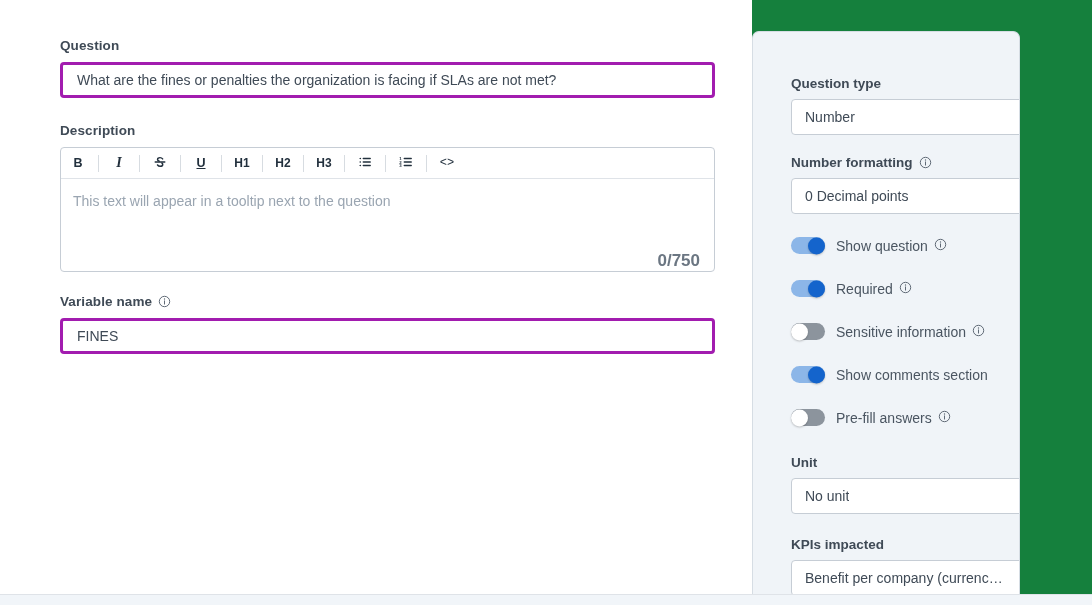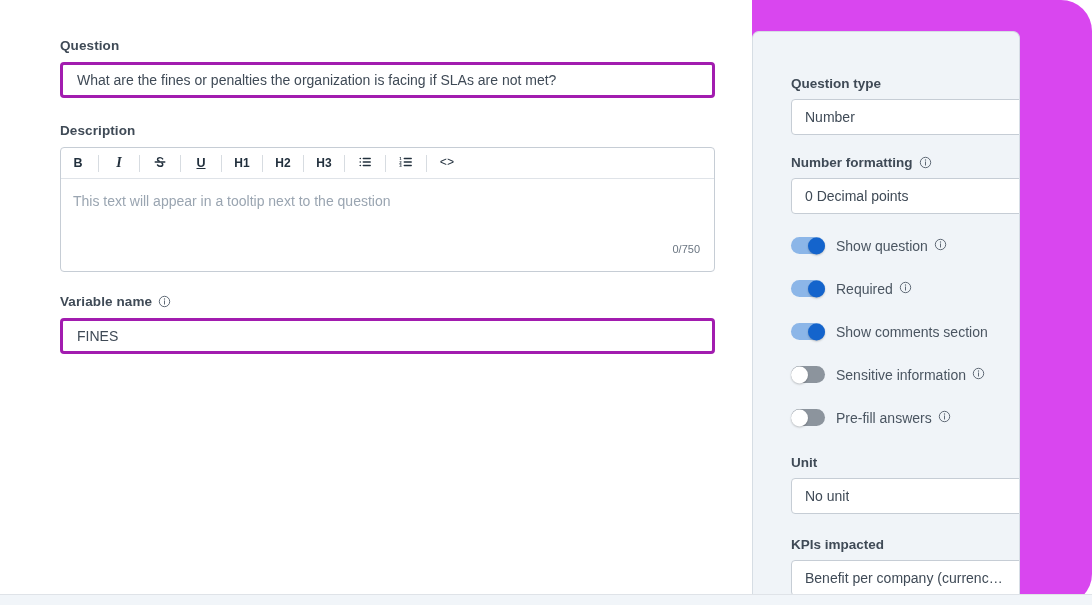--- a/index.html
+++ b/index.html
@@ -16,22 +16,21 @@
     color: #3f4a56;
     font-size: 14px;
     position: relative;
   }
 
   
   #app {
     position: absolute;
     inset: 0;
     display: flex;
-    background: #d946ef;
-    border-radius: 31px;
+    background: #15803d;
   }
 
   
   #bottom-rule {
     position: absolute;
     left: 0;
     right: 0;
     top: 594px;
     height: 1px;
     background: #dfe3e8;
@@ -142,23 +141,24 @@
     padding: 13px 14px 0 12px;
   }
   .editor-placeholder {
     color: #9aa5b1;
     font-size: 14px;
     line-height: 18px;
   }
   .char-counter {
     position: absolute;
     right: 14px;
-    bottom: 16px;
-    font-size: 11px;
+    bottom: 0;
+    font-size: 17px;
     color: #6b7682;
+    font-weight: bold;
   }
 
   
   .info-icon {
     display: inline-flex;
     width: 13px;
     height: 13px;
     flex: 0 0 13px;
     position: relative;
     top: 0px;
@@ -438,45 +438,45 @@
             <svg viewBox="0 0 16 16" fill="none" stroke="#5b6672" stroke-width="1.2">
               <circle cx="8" cy="8" r="6.4"></circle>
               <line x1="8" y1="7.2" x2="8" y2="11.2" stroke-linecap="round"></line>
               <circle cx="8" cy="5" r=".85" fill="#5b6672" stroke="none"></circle>
             </svg>
           </span>
         </div>
       </div>
 
       <div class="toggle-row">
-        <div class="switch on">
-          <div class="knob"></div>
-        </div>
-        <div class="toggle-text-wrap">
-          <span class="toggle-label">Show comments section</span>
-        </div>
-      </div>
-
-      <div class="toggle-row">
         <div class="switch off">
           <div class="knob"></div>
         </div>
         <div class="toggle-text-wrap">
           <span class="toggle-label">Sensitive information</span>
           <span class="info-icon">
             <svg viewBox="0 0 16 16" fill="none" stroke="#5b6672" stroke-width="1.2">
               <circle cx="8" cy="8" r="6.4"></circle>
               <line x1="8" y1="7.2" x2="8" y2="11.2" stroke-linecap="round"></line>
               <circle cx="8" cy="5" r=".85" fill="#5b6672" stroke="none"></circle>
             </svg>
           </span>
         </div>
       </div>
 
       <div class="toggle-row">
+        <div class="switch on">
+          <div class="knob"></div>
+        </div>
+        <div class="toggle-text-wrap">
+          <span class="toggle-label">Show comments section</span>
+        </div>
+      </div>
+
+      <div class="toggle-row">
         <div class="switch off">
           <div class="knob"></div>
         </div>
         <div class="toggle-text-wrap">
           <span class="toggle-label">Pre-fill answers</span>
           <span class="info-icon">
             <svg viewBox="0 0 16 16" fill="none" stroke="#5b6672" stroke-width="1.2">
               <circle cx="8" cy="8" r="6.4"></circle>
               <line x1="8" y1="7.2" x2="8" y2="11.2" stroke-linecap="round"></line>
               <circle cx="8" cy="5" r=".85" fill="#5b6672" stroke="none"></circle>

